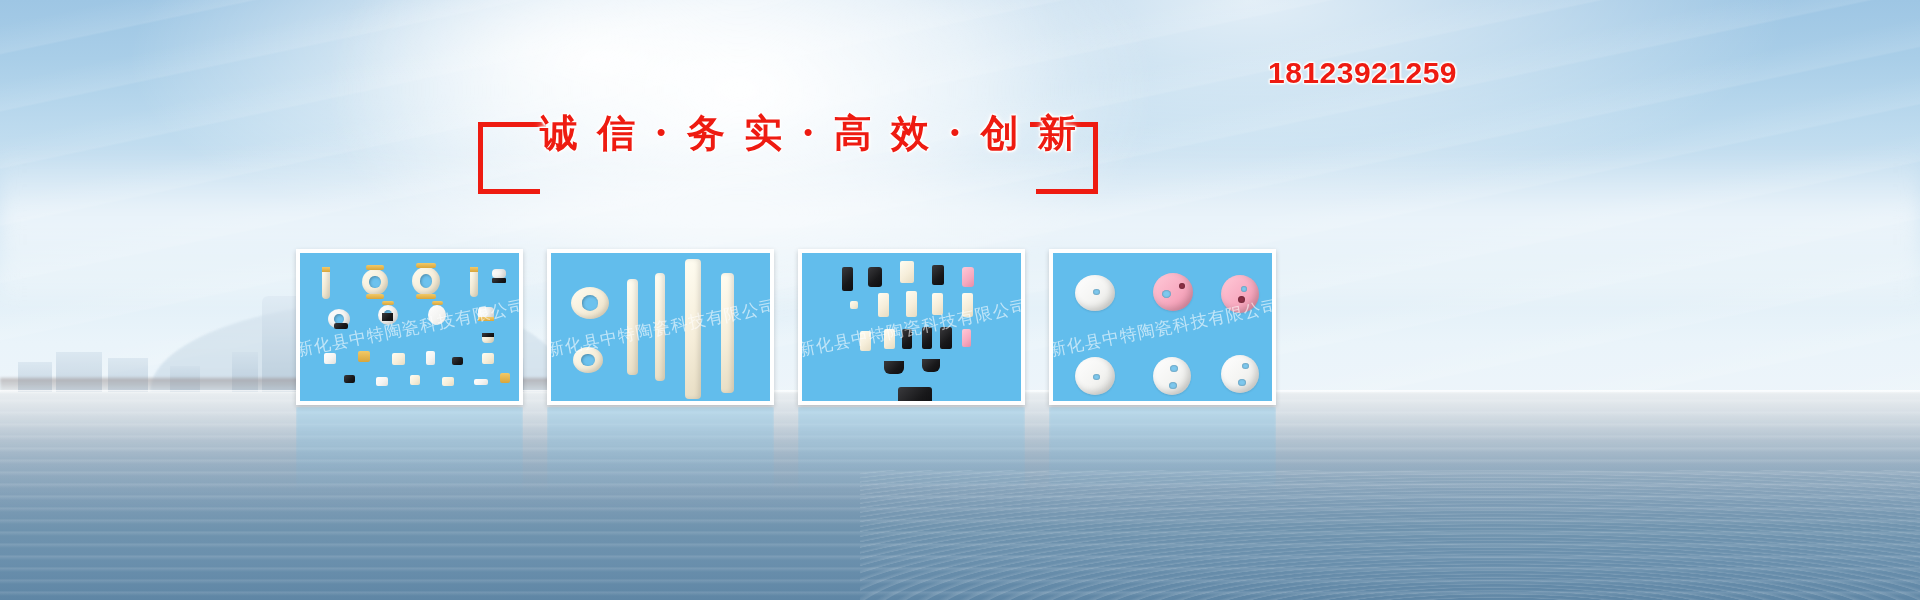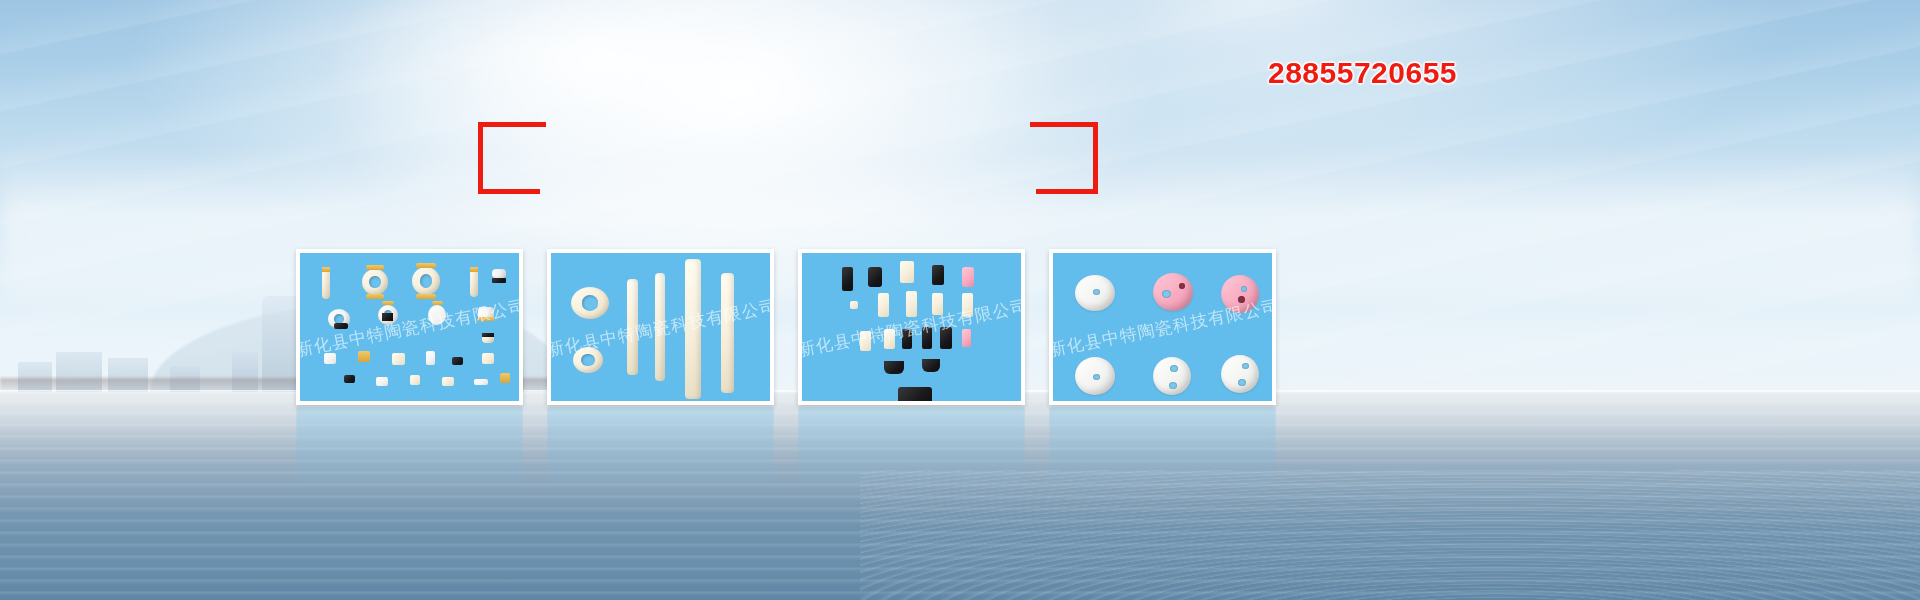--- a/index.html
+++ b/index.html
@@ -242,24 +242,25 @@
     <div class="bracket bracket-left">
       <span class="h t"></span>
         <span class="v"></span>
         <span class="h b"></span>
     </div>
     <div class="bracket bracket-right">
       <span class="h t"></span>
         <span class="v"></span>
         <span class="h b"></span>
     </div>
+    <div class="slogan-cn">诚 信 · 务 实 · 高 效 · 创 新</div>
   </div>
 
   <div class="contact">
-    <div class="contact-phone">28855720655</div>
+    <div class="contact-phone">18123921259</div>
   </div>
 
   <div class="panels">
 
     <div class="panel p1">
       <div class="panel-inner">
         <div class="obj cream tube" style="left:22px;top:14px;width:8px;height:32px;"></div>
         <div class="obj gold" style="left:22px;top:14px;width:8px;height:5px;"></div>
         <div class="obj cream ring" style="left:62px;top:16px;width:26px;height:26px;"></div>
         <div class="obj gold" style="left:66px;top:12px;width:18px;height:5px;border-radius:2px;"></div>

